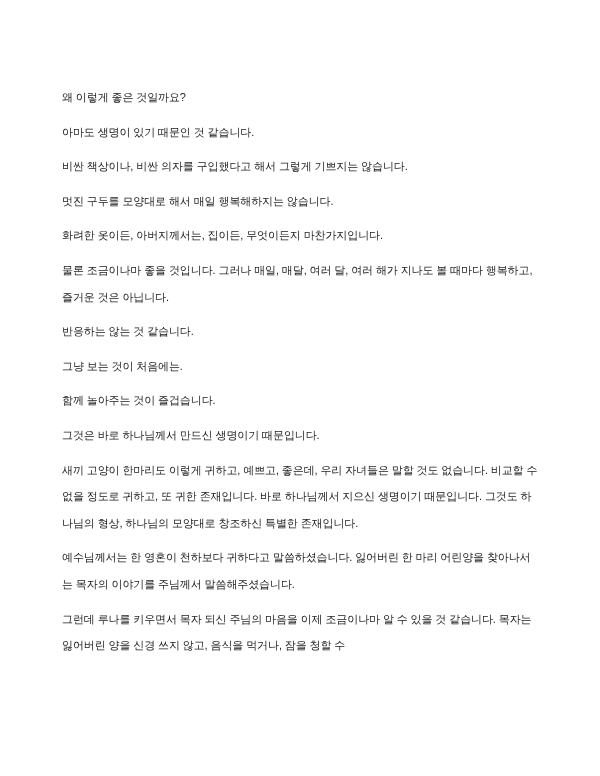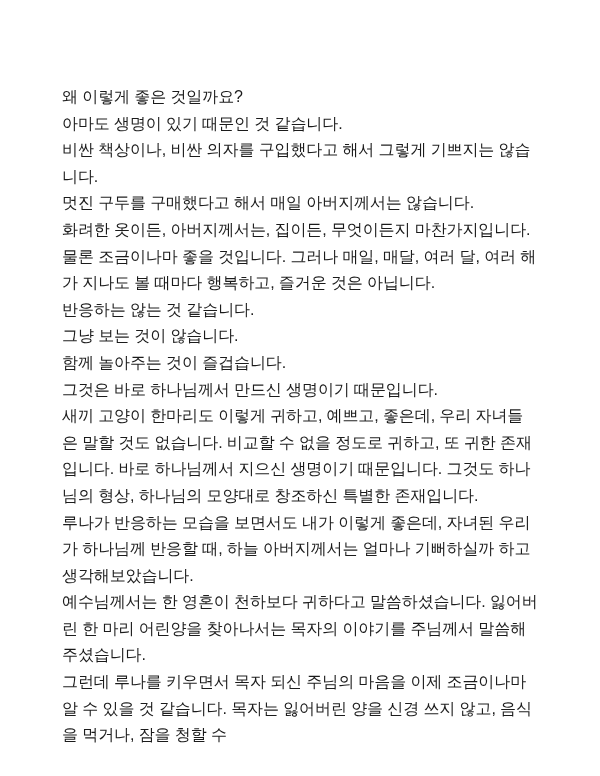--- a/index.html
+++ b/index.html
@@ -15,50 +15,49 @@
     overflow: hidden;
   }
   .page {
     width: 600px;
     height: 776px;
     box-sizing: border-box;
     padding: 84px 62px 0 62px;
     background: #ffffff;
   }
   .doc-body {
-    font-size: 16px;
+    font-size: 11px;
     line-height: 26.6px;
     letter-spacing: -0.1px;
     color: #1b1b1b;
   }
   .para {
     margin: 0;
     white-space: pre-wrap;
     word-break: break-all;
   }
   .para + .para {
-    margin-top: 0;
+    margin-top: 8px;
   }
   .para-gap {
     margin-top: 26px;
   }
 </style>
 </head>
 <body>
 
 <div class="page">
   <div class="doc-body">
     <p class="para">왜 이렇게 좋은 것일까요?</p>
     <p class="para">아마도 생명이 있기 때문인 것 같습니다.</p>
     <p class="para">비싼 책상이나, 비싼 의자를 구입했다고 해서 그렇게 기쁘지는 않습니다.</p>
-    <p class="para">멋진 구두를 구매했다고 해서 매일 아버지께서는 않습니다.</p>
+    <p class="para">멋진 구두를 모양대로 해서 매일 행복해하지는 않습니다.</p>
     <p class="para">화려한 옷이든, 아버지께서는, 집이든, 무엇이든지 마찬가지입니다.</p>
     <p class="para">물론 조금이나마 좋을 것입니다. 그러나 매일, 매달, 여러 달, 여러 해가 지나도 볼 때마다 행복하고, 즐거운 것은 아닙니다.</p>
     <p class="para">반응하는 않는 것 같습니다.</p>
-    <p class="para">그냥 보는 것이 않습니다.</p>
+    <p class="para">그냥 보는 것이 처음에는.</p>
     <p class="para">함께 놀아주는 것이 즐겁습니다.</p>
     <p class="para">그것은 바로 하나님께서 만드신 생명이기 때문입니다.</p>
     <p class="para para-gap">새끼 고양이 한마리도 이렇게 귀하고, 예쁘고, 좋은데, 우리 자녀들은 말할 것도 없습니다. 비교할 수 없을 정도로 귀하고, 또 귀한 존재입니다. 바로 하나님께서 지으신 생명이기 때문입니다. 그것도 하나님의 형상, 하나님의 모양대로 창조하신 특별한 존재입니다.</p>
-    <p class="para para-gap">루나가 반응하는 모습을 보면서도 내가 이렇게 좋은데, 자녀된 우리가 하나님께 반응할 때, 하늘 아버지께서는 얼마나 기뻐하실까 하고 생각해보았습니다.</p>
     <p class="para">예수님께서는 한 영혼이 천하보다 귀하다고 말씀하셨습니다. 잃어버린 한 마리 어린양을 찾아나서는 목자의 이야기를 주님께서 말씀해주셨습니다.</p>
     <p class="para">그런데 루나를 키우면서 목자 되신 주님의 마음을 이제 조금이나마 알 수 있을 것 같습니다. 목자는 잃어버린 양을 신경 쓰지 않고, 음식을 먹거나, 잠을 청할 수</p>
   </div>
 </div>
 
 </body></html>

